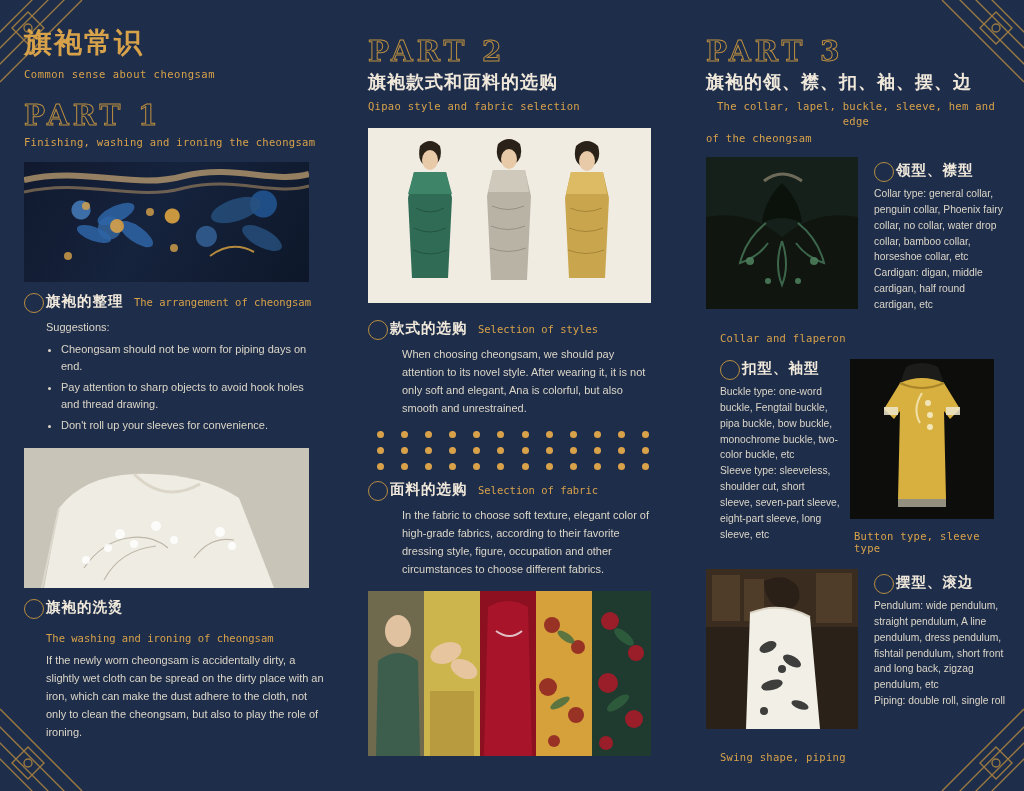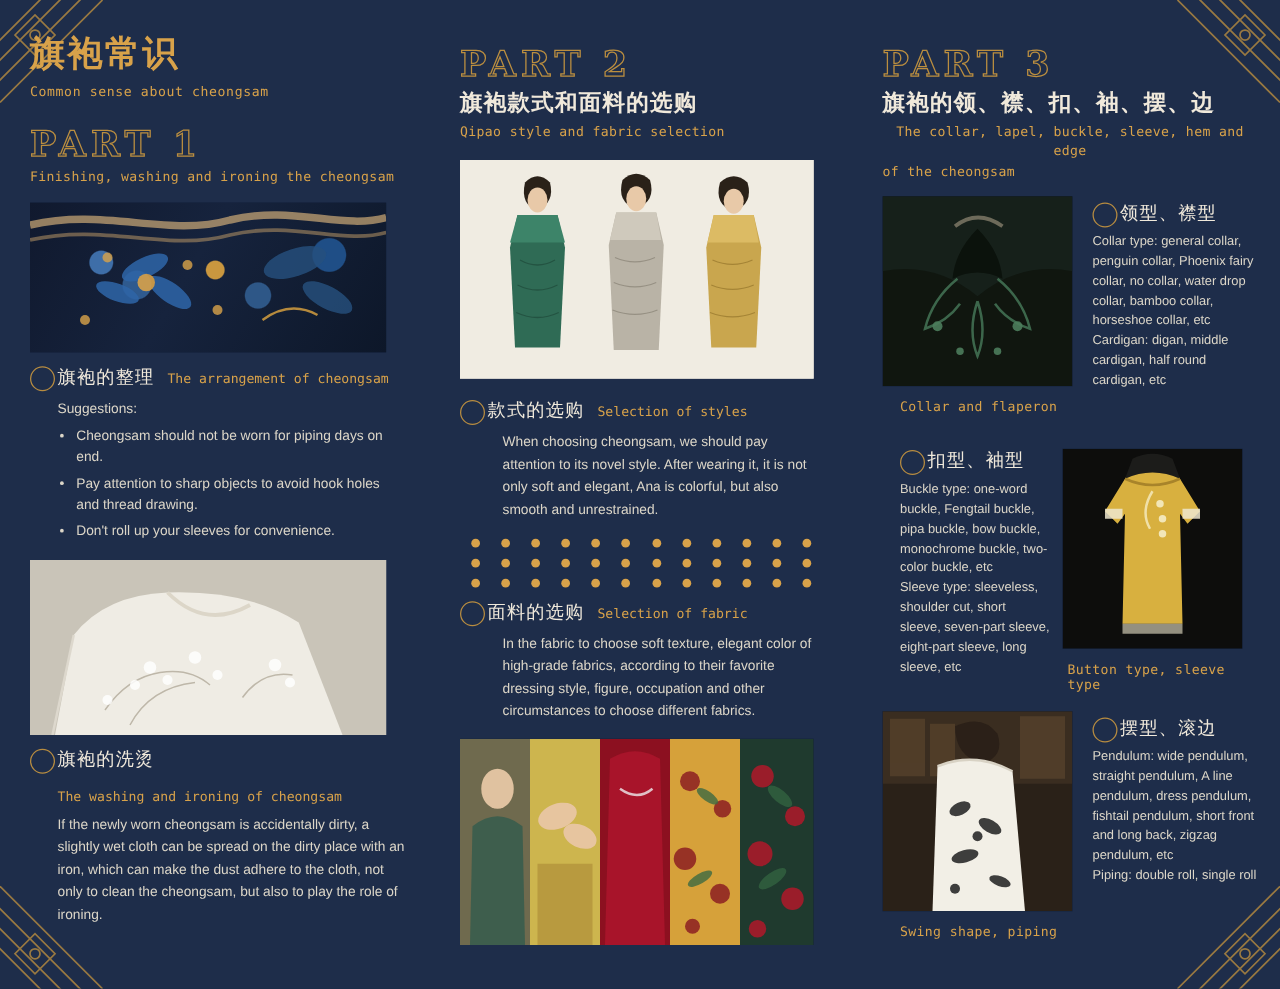--- a/index.html
+++ b/index.html
@@ -53,21 +53,21 @@
     font-family:"DejaVu Sans Mono", monospace;
     font-size:10.5px;color:#d8a24a;margin-top:5px;letter-spacing:.3px;line-height:1.45;
   }
 
   
   .sub-head{position:relative;padding-left:22px;margin-top:10px;}
   .sub-head .ring{
     position:absolute;left:0;top:1px;width:18px;height:18px;border-radius:50%;
     border:1px solid #c9973f;opacity:.9;
   }
-  .sub-cn{font-size:14.5px;color:#f0e9db;font-weight:normal;letter-spacing:1px;
+  .sub-cn{font-size:14.5px;color:#f0e9db;font-weight:bold;letter-spacing:1px;
     font-family:"DejaVu Sans", sans-serif;display:inline-block;}
   .sub-en{font-family:"DejaVu Sans Mono", monospace;font-size:10.5px;color:#d8a24a;
     display:inline-block;margin-left:6px;}
   .sub-en.block{display:block;margin-left:0;margin-top:15px;}
 
   .body-text{font-size:11px;line-height:1.62;color:#dcd6c8;margin-top:8px;}
   .body-text.small{font-size:10.3px;line-height:1.55;}
   ul.bul{margin:4px 0 0 0;padding-left:15px;}
   ul.bul li{font-size:11px;line-height:1.55;color:#dcd6c8;margin-bottom:4px;}
 
@@ -403,21 +403,21 @@
           </g>
           <g fill="#4c7d5c" opacity=".9">
             <circle cx="44" cy="104" r="4"></circle>
               <circle cx="108" cy="104" r="4"></circle>
             <circle cx="62" cy="124" r="3"></circle>
               <circle cx="92" cy="124" r="3"></circle>
           </g>
           <path d="M58 24 q18 -14 38 0" stroke="#6d6a5a" stroke-width="3" fill="none"></path>
         </svg>
       </div>
-      <div class="cap" style="position:absolute;left:14px;top:156px;">Collar and flaperon</div>
+      <div class="cap" style="position:absolute;left:14px;top:168px;">Collar and flaperon</div>
 
       <div style="position:absolute;left:168px;top:4px;width:132px;">
         <div class="sub-head" style="margin-top:0;">
           <span class="ring"></span>
           <span class="sub-cn">领型、襟型</span>
         </div>
         <div class="body-text small" style="white-space:pre-line;margin-top:6px;">Collar type: general collar, penguin collar, Phoenix fairy collar, no collar, water drop collar, bamboo collar, horseshoe collar, etc
 Cardigan: digan, middle cardigan, half round cardigan, etc</div>
       </div>
     </div>
@@ -467,21 +467,21 @@
             <ellipse cx="62" cy="78" rx="9" ry="5" transform="rotate(-25 62 78)"></ellipse>
             <ellipse cx="86" cy="92" rx="10" ry="5" transform="rotate(30 86 92)"></ellipse>
             <ellipse cx="66" cy="116" rx="11" ry="5" transform="rotate(-15 66 116)"></ellipse>
             <ellipse cx="94" cy="136" rx="9" ry="4" transform="rotate(20 94 136)"></ellipse>
             <circle cx="76" cy="100" r="4"></circle>
               <circle cx="58" cy="142" r="4"></circle>
           </g>
           <path d="M44 44 q30 -12 60 4" stroke="#d8d2c4" stroke-width="2" fill="none"></path>
         </svg>
       </div>
-      <div class="cap" style="position:absolute;left:14px;top:164px;">Swing shape, piping</div>
+      <div class="cap" style="position:absolute;left:14px;top:175px;">Swing shape, piping</div>
 
       <div style="position:absolute;left:168px;top:4px;width:132px;">
         <div class="sub-head" style="margin-top:0;">
           <span class="ring"></span>
           <span class="sub-cn">摆型、滚边</span>
         </div>
         <div class="body-text small" style="white-space:pre-line;margin-top:6px;">Pendulum: wide pendulum, straight pendulum, A line pendulum, dress pendulum, fishtail pendulum, short front and long back, zigzag pendulum, etc
 Piping: double roll, single roll</div>
       </div>
     </div>

